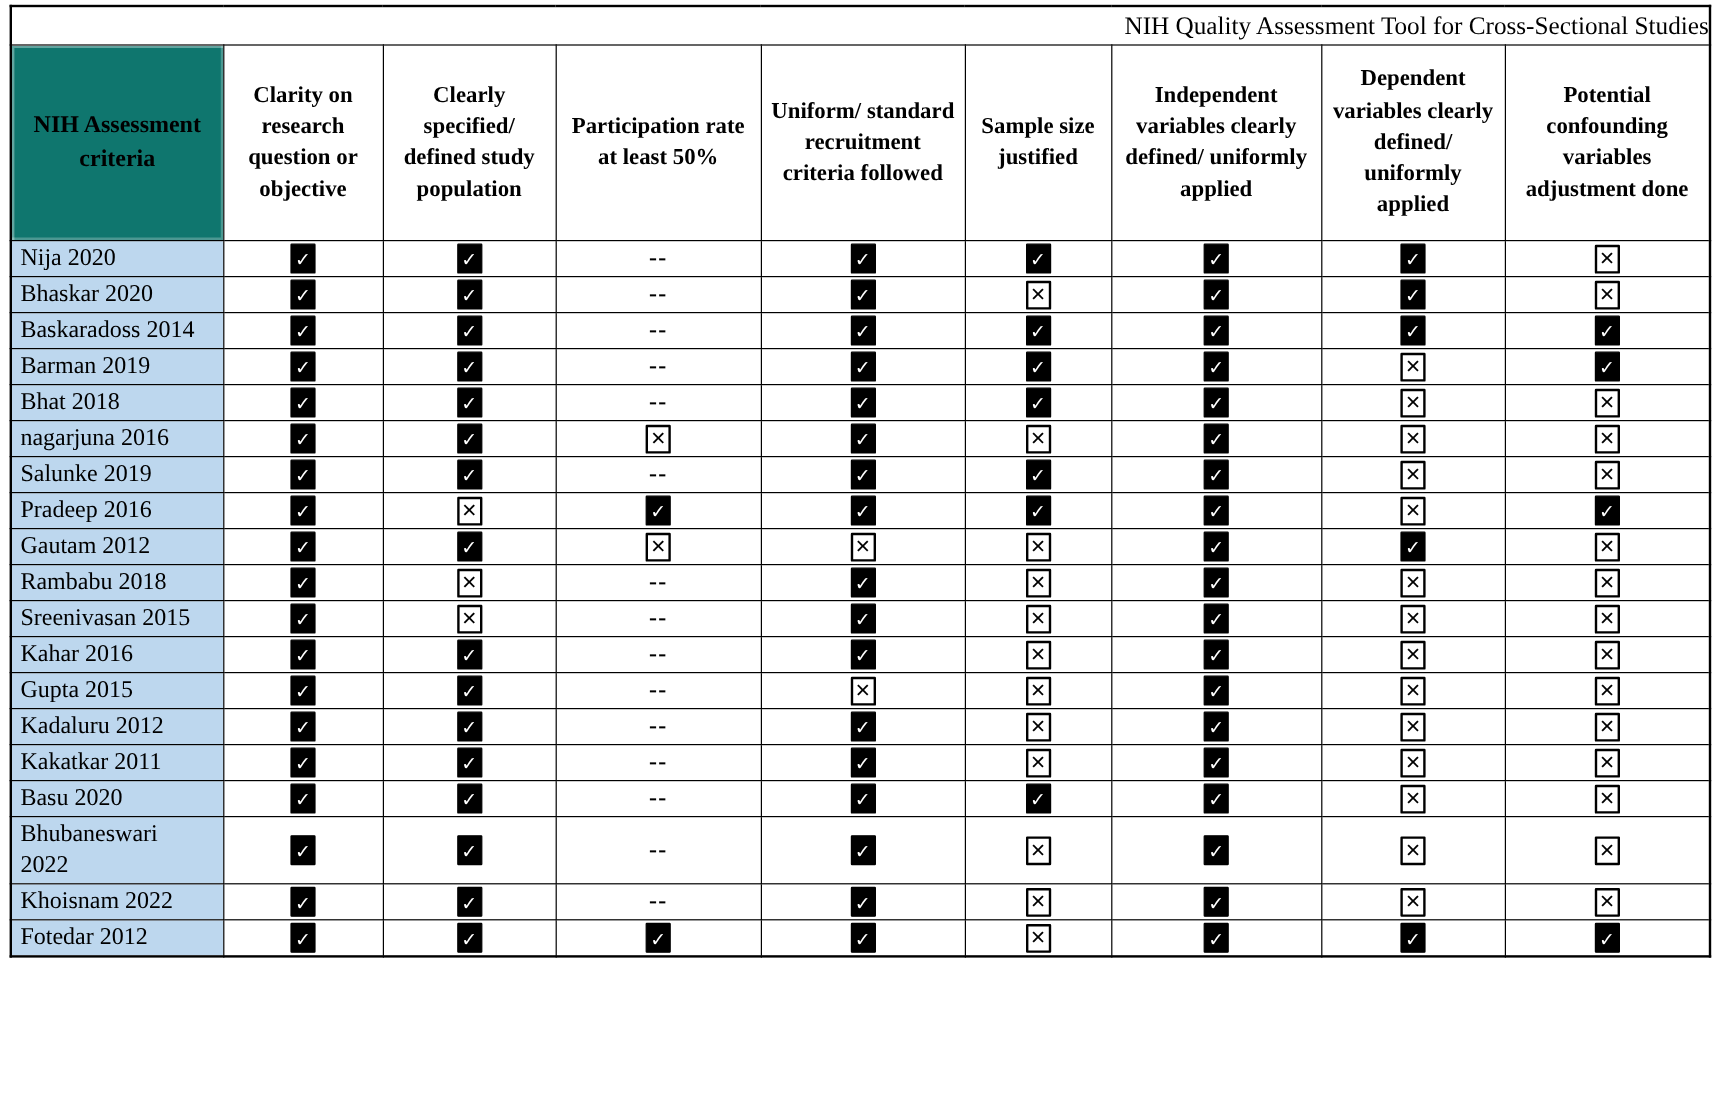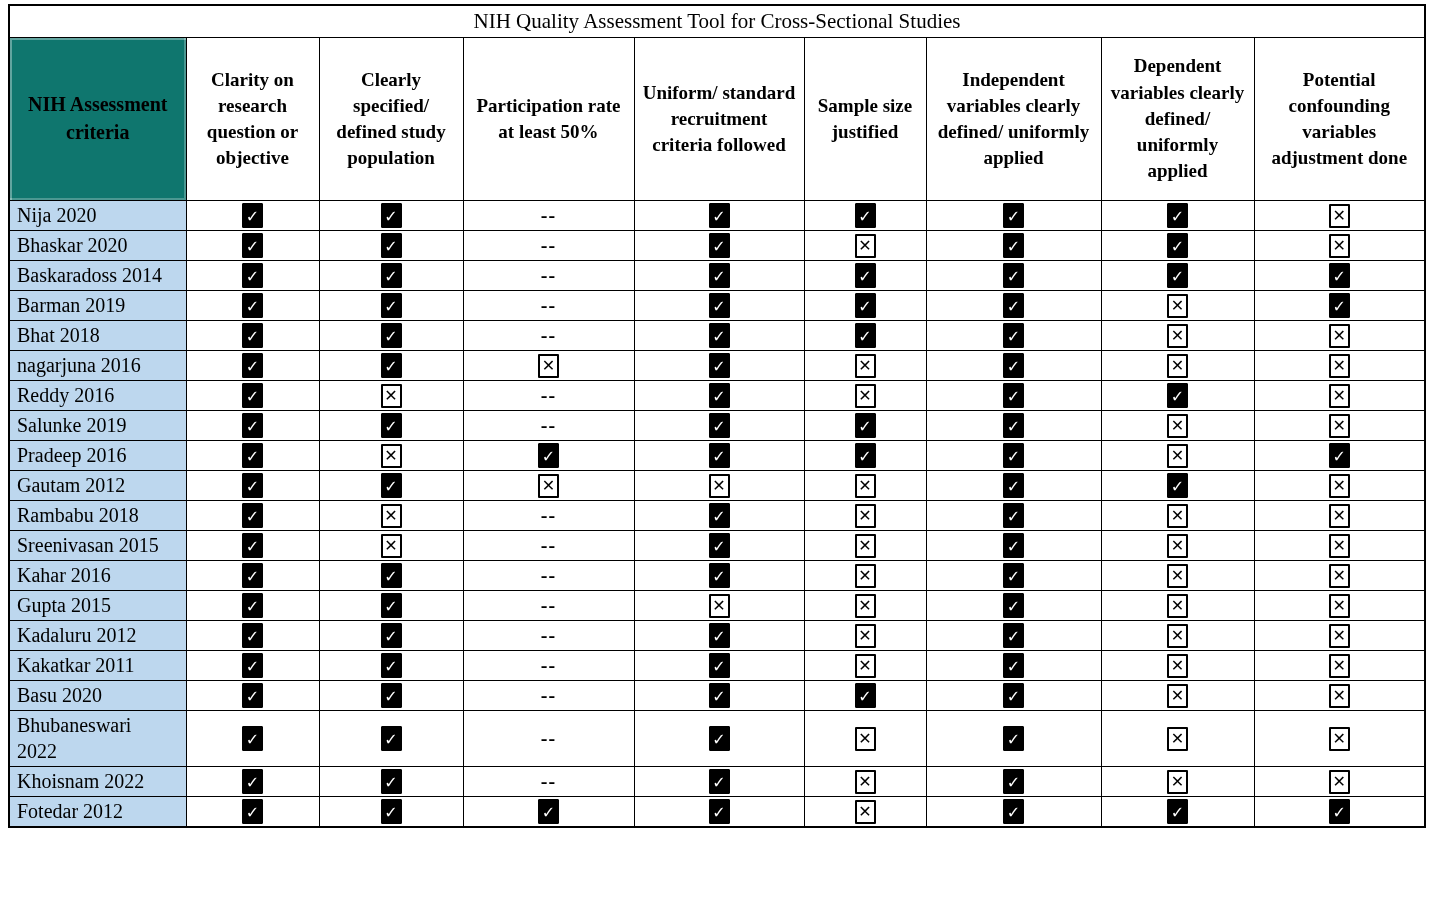--- a/index.html
+++ b/index.html
@@ -10,21 +10,21 @@
   }
   table.nih{
     border-collapse:collapse;table-layout:fixed;width:1416px;
     border:2px solid #000;
   }
   table.nih th,table.nih td{
     border:1px solid #000;padding:0;vertical-align:middle;
     overflow:hidden;
   }
   tr.title-row th{
-    font-weight:normal;font-size:21px;text-align:center;height:28px;
+    font-weight:normal;font-size:21px;text-align:right;height:28px;
     padding:1px 0 2px 0;
   }
   tr.header-row th{
     font-weight:bold;font-size:19px;line-height:1.38;text-align:center;
     padding:6px 4px;height:150px;background:#fff;
   }
   tr.header-row th.corner{
     background:#0f766e;
     box-shadow:inset 2px 2px 0 rgba(255,255,255,0.35), inset -2px -2px 0 rgba(255,255,255,0.25);
     font-size:20px;
@@ -143,31 +143,20 @@
           <td><span class="cb checked">✓</span></td>
           <td><span class="cb checked">✓</span></td>
           <td><span class="cb crossed">✕</span></td>
           <td><span class="cb checked">✓</span></td>
           <td><span class="cb crossed">✕</span></td>
           <td><span class="cb checked">✓</span></td>
           <td><span class="cb crossed">✕</span></td>
           <td><span class="cb crossed">✕</span></td>
         </tr>
         <tr>
-          <th class="name-cell">Reddy 2016</th>
-          <td><span class="cb checked">✓</span></td>
-          <td><span class="cb crossed">✕</span></td>
-          <td><span class="dash">--</span></td>
-          <td><span class="cb checked">✓</span></td>
-          <td><span class="cb crossed">✕</span></td>
-          <td><span class="cb checked">✓</span></td>
-          <td><span class="cb checked">✓</span></td>
-          <td><span class="cb crossed">✕</span></td>
-        </tr>
-        <tr>
           <th class="name-cell">Salunke 2019</th>
           <td><span class="cb checked">✓</span></td>
           <td><span class="cb checked">✓</span></td>
           <td><span class="dash">--</span></td>
           <td><span class="cb checked">✓</span></td>
           <td><span class="cb checked">✓</span></td>
           <td><span class="cb checked">✓</span></td>
           <td><span class="cb crossed">✕</span></td>
           <td><span class="cb crossed">✕</span></td>
         </tr>

